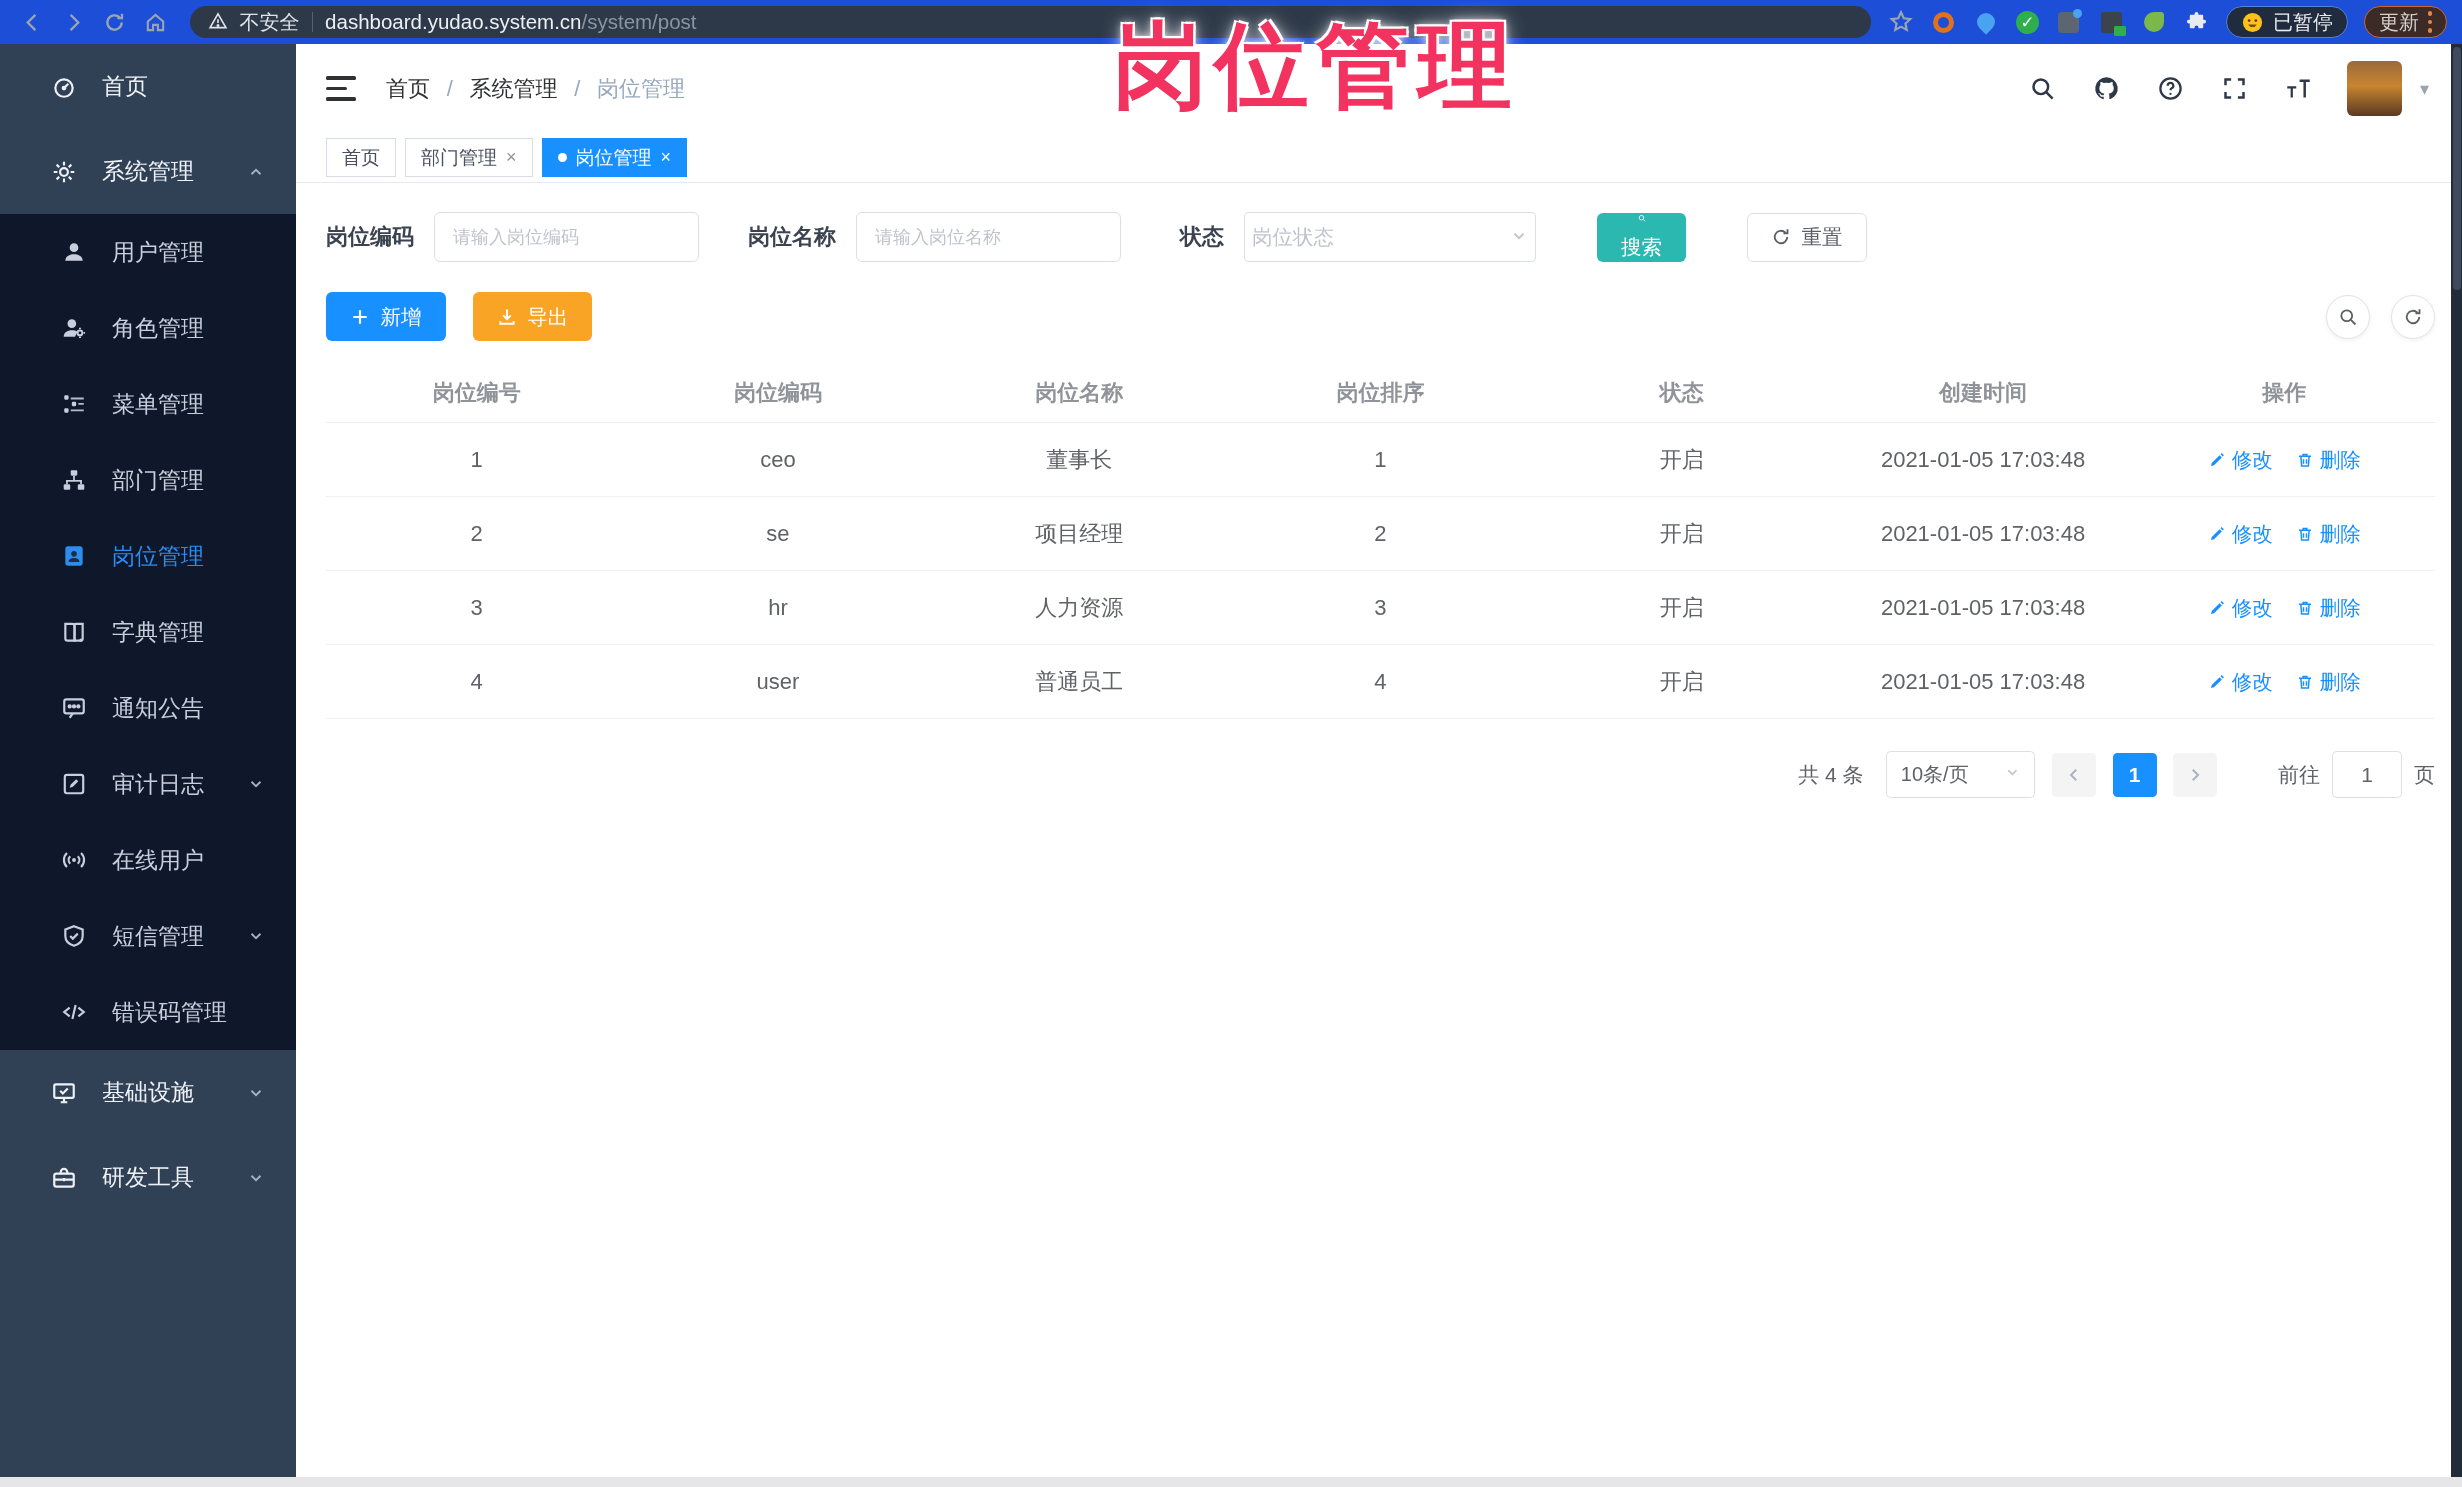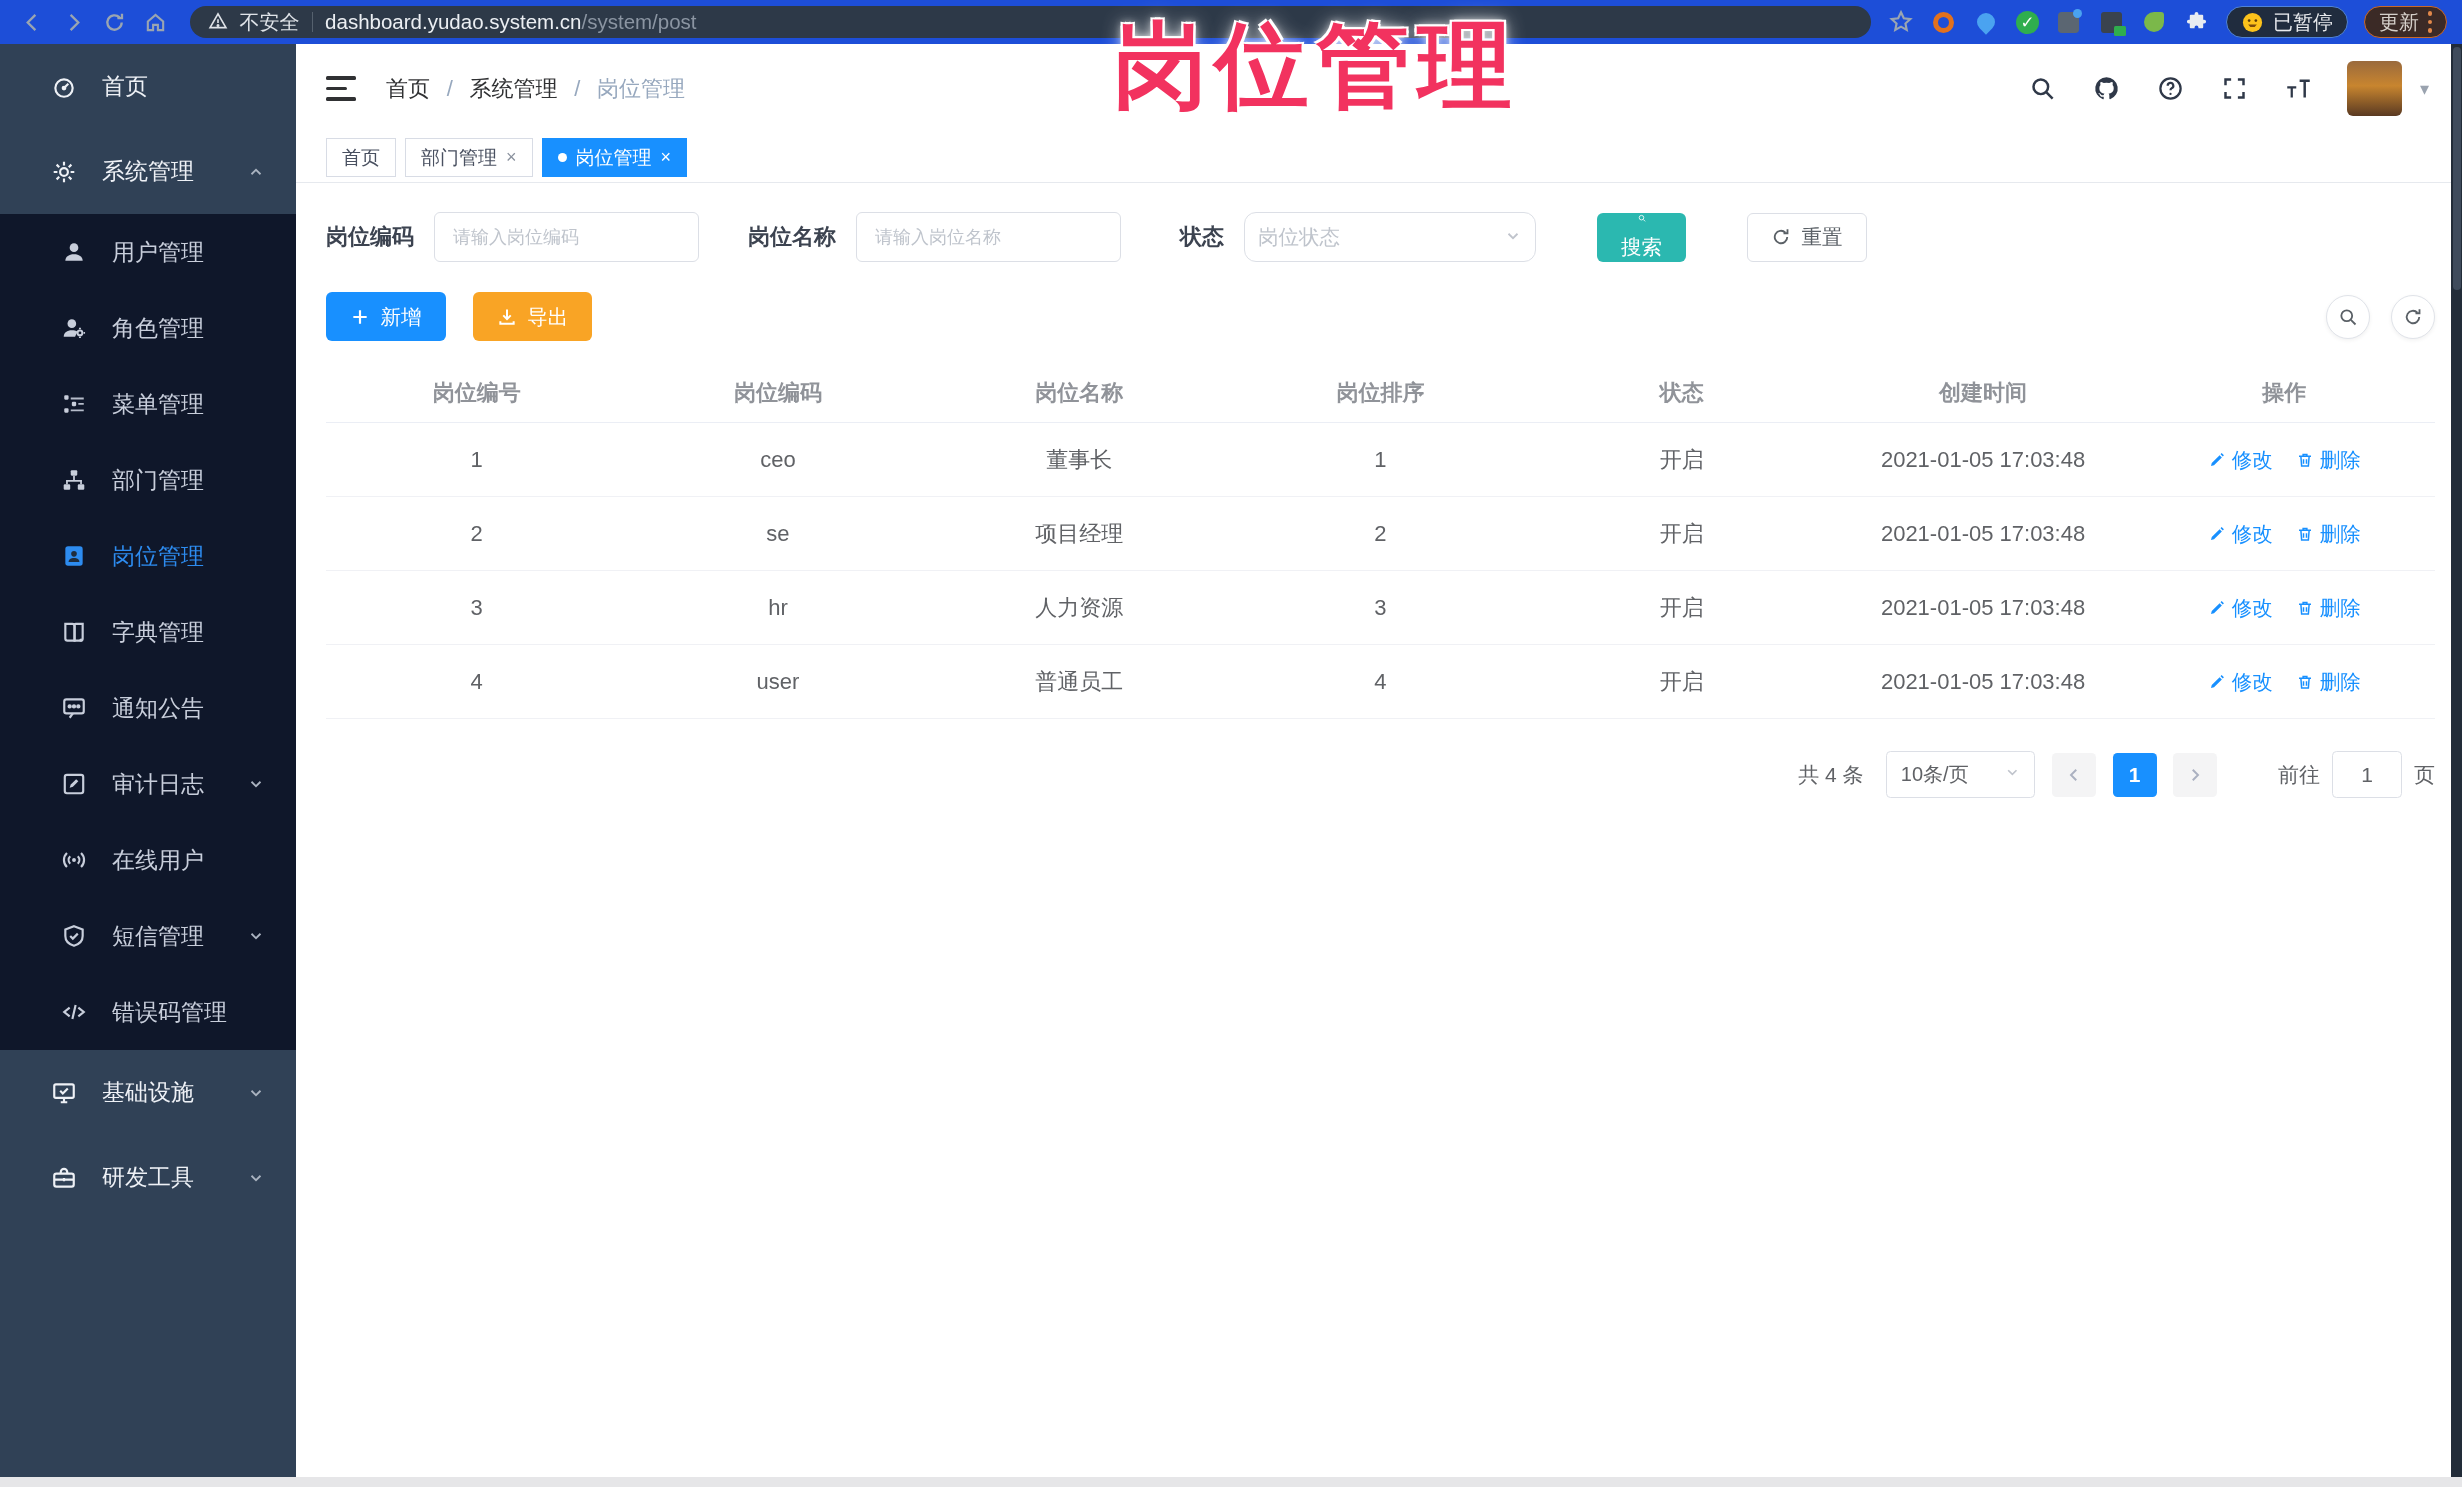--- a/index.html
+++ b/index.html
@@ -83,21 +83,21 @@
   .tag.active { background:#1890ff; border-color:#1890ff; color:#fff; }
   .tag.active::before { content:""; width:9px; height:9px; border-radius:50%; background:#fff; }
   .tag.active .x { color:#fff; }
 
   
   .content { flex:1; padding:29px 27px 0 30px; background:#fff; }
   .filter-row { display:flex; align-items:center; }
   .f-label { font-size:22px; font-weight:600; color:#3c4350; margin-right:20px; white-space:nowrap; }
   .f-input { width:265px; height:50px; border:1.5px solid #dcdfe6; border-radius:6px; font-size:18px; padding:0 18px; color:#606266; outline:none; background:#fff; font-family:inherit; }
   .f-input::placeholder { color:#bfc4cc; }
-  .f-select { width:292px; height:50px; border:1.5px solid #dcdfe6; border-radius:12px; display:flex; align-items:center; justify-content:space-between; padding:0 13px; cursor:pointer; background:#fff; }
+  .f-select { width:292px; height:50px; border:1.5px solid #dcdfe6; border-radius:4px; display:flex; align-items:center; justify-content:space-between; padding:0 7px; cursor:pointer; background:#fff; }
   .f-select .ph { font-size:20.5px; color:#bfc4cc; }
   .f-select .sel-chev { color:#c0c4cc; }
   .f-select .sel-chev svg { width:18px; height:18px; }
   .gap-a { margin-left:49px; } .gap-b { margin-left:59px; } .gap-c { margin-left:61px; }
   .btn { height:49px; border-radius:6px; display:inline-flex; align-items:center; gap:10.6px; padding:0 23px; font-size:20.5px; cursor:pointer; border:1.5px solid transparent; white-space:nowrap; }
   .btn svg { width:20px; height:20px; }
   .btn-search { background:#2bb8b0; color:#fff;flex-direction:column; }
   .btn-reset { background:#fff; color:#5a6066; border-color:#dcdfe6; }
   .toolbar-row { margin-top:30px; display:flex; align-items:center; }
   .btn-add { background:#1890ff; color:#fff; }

